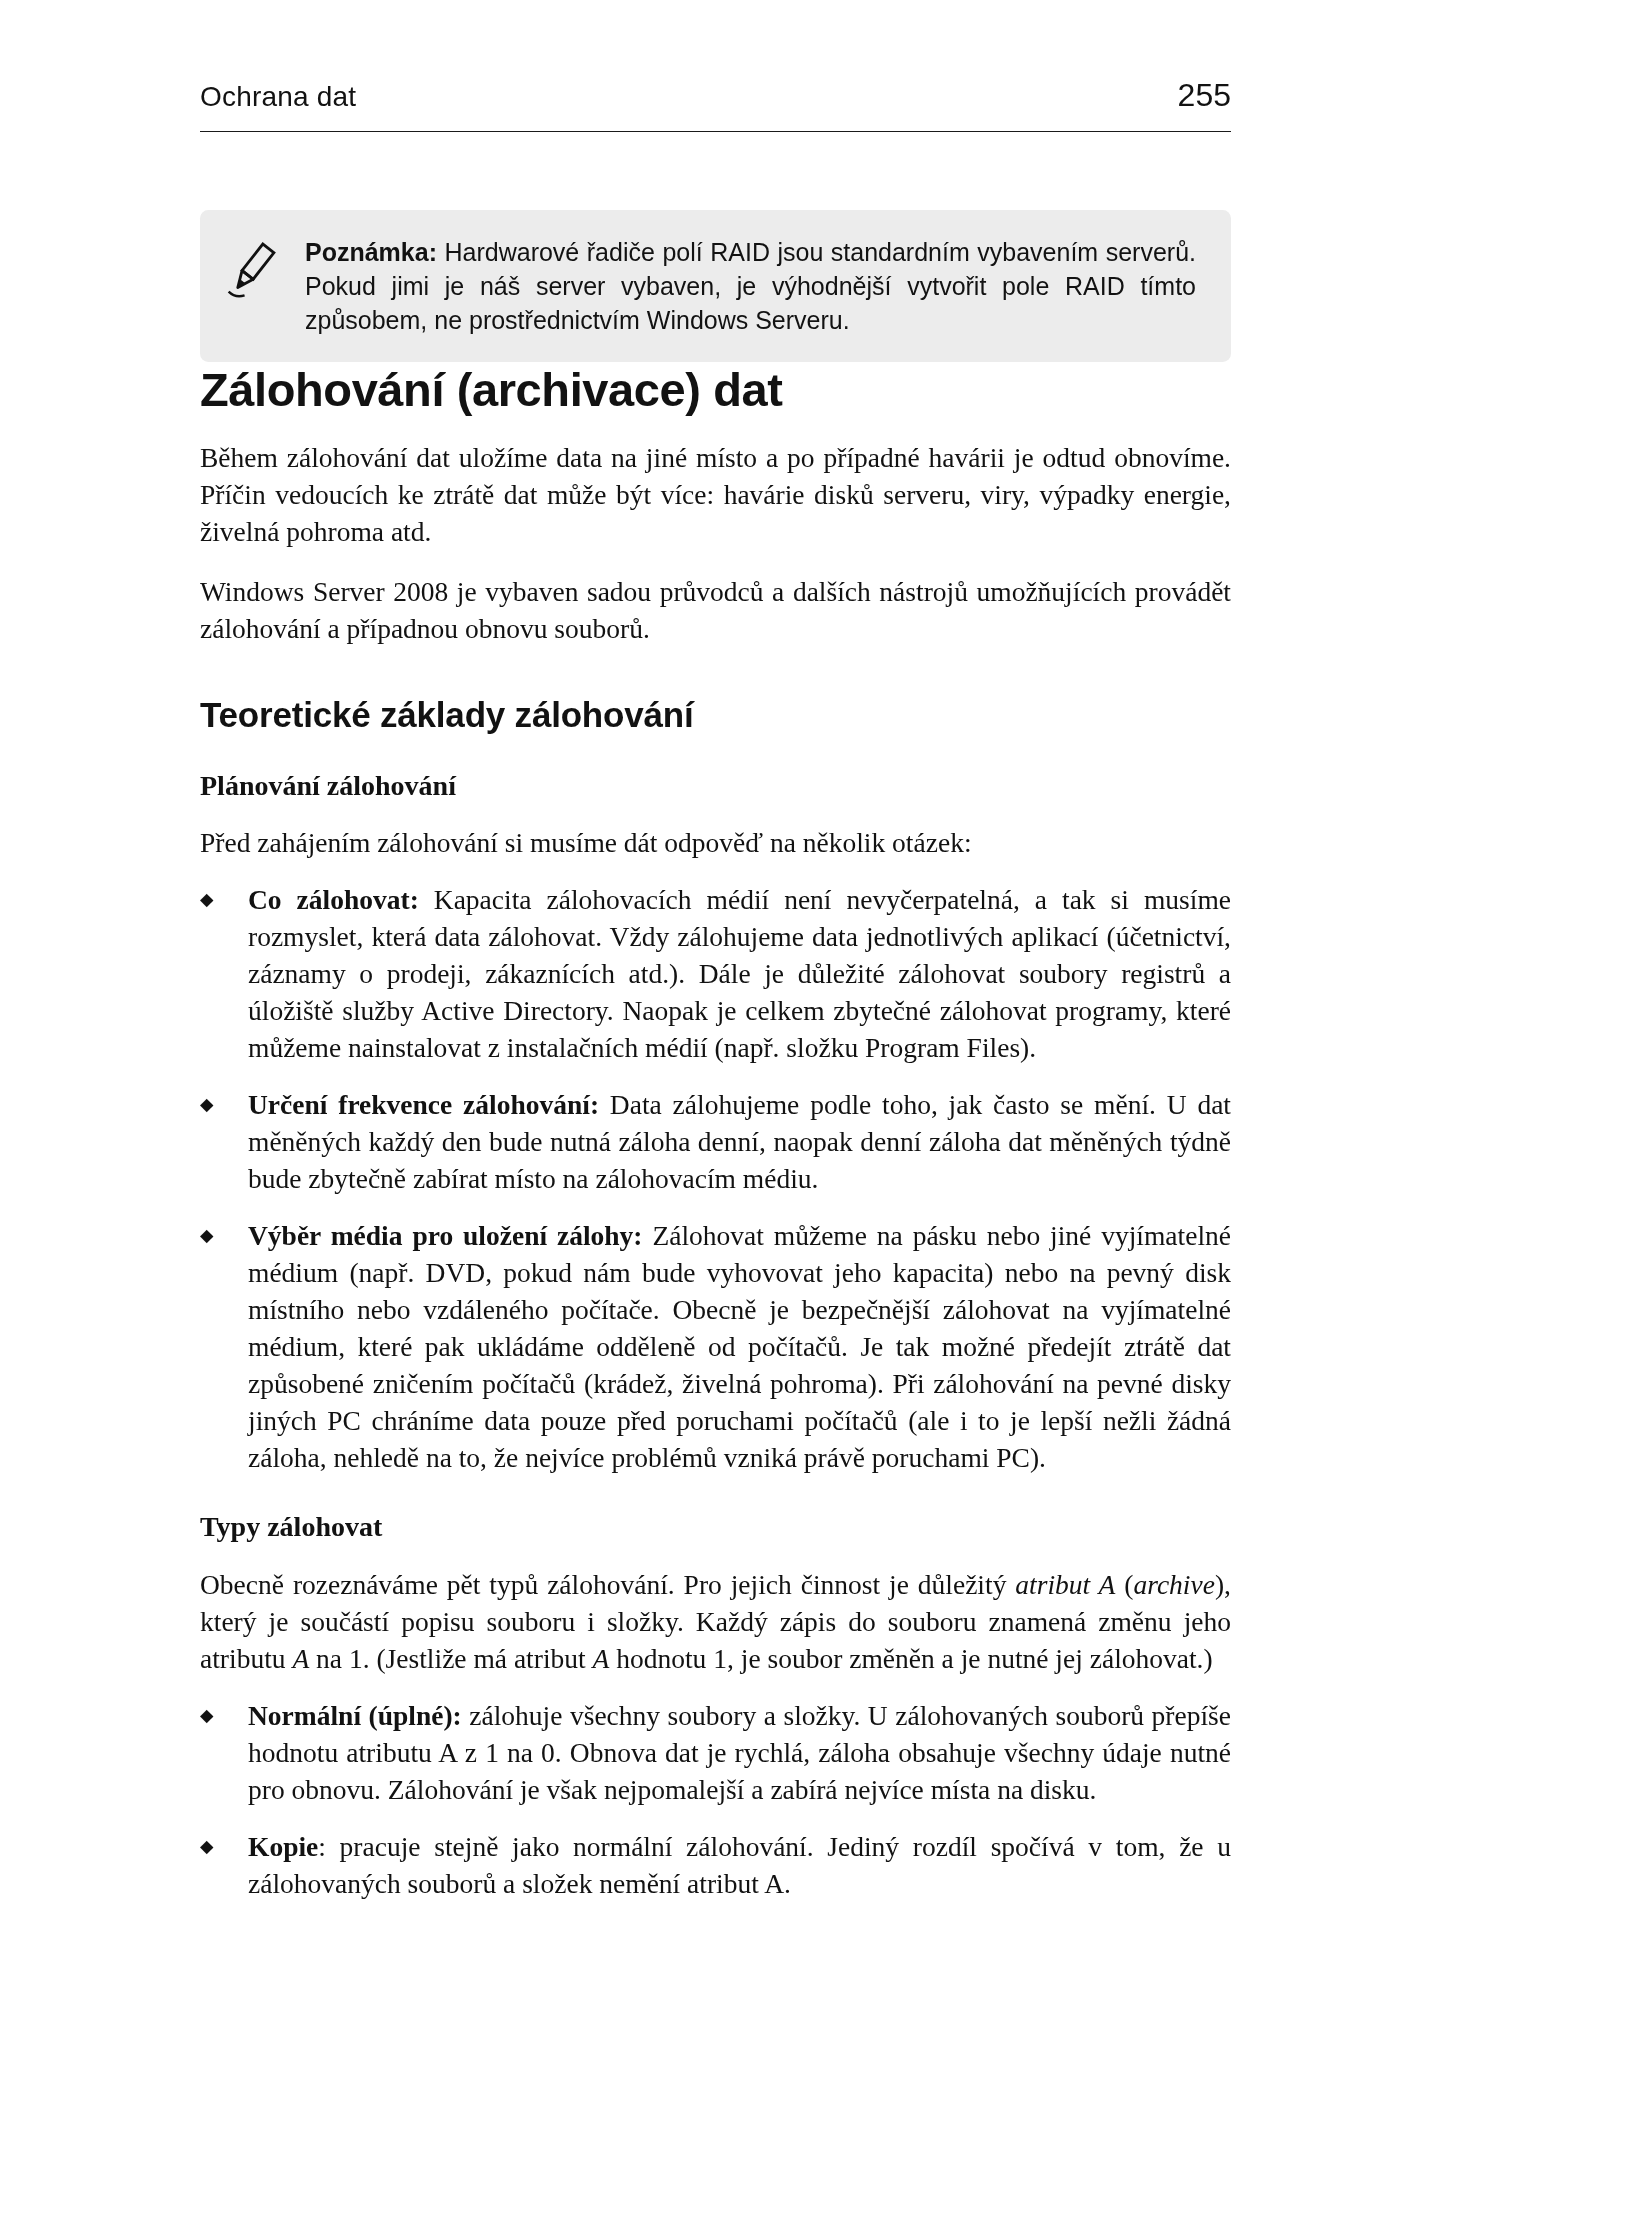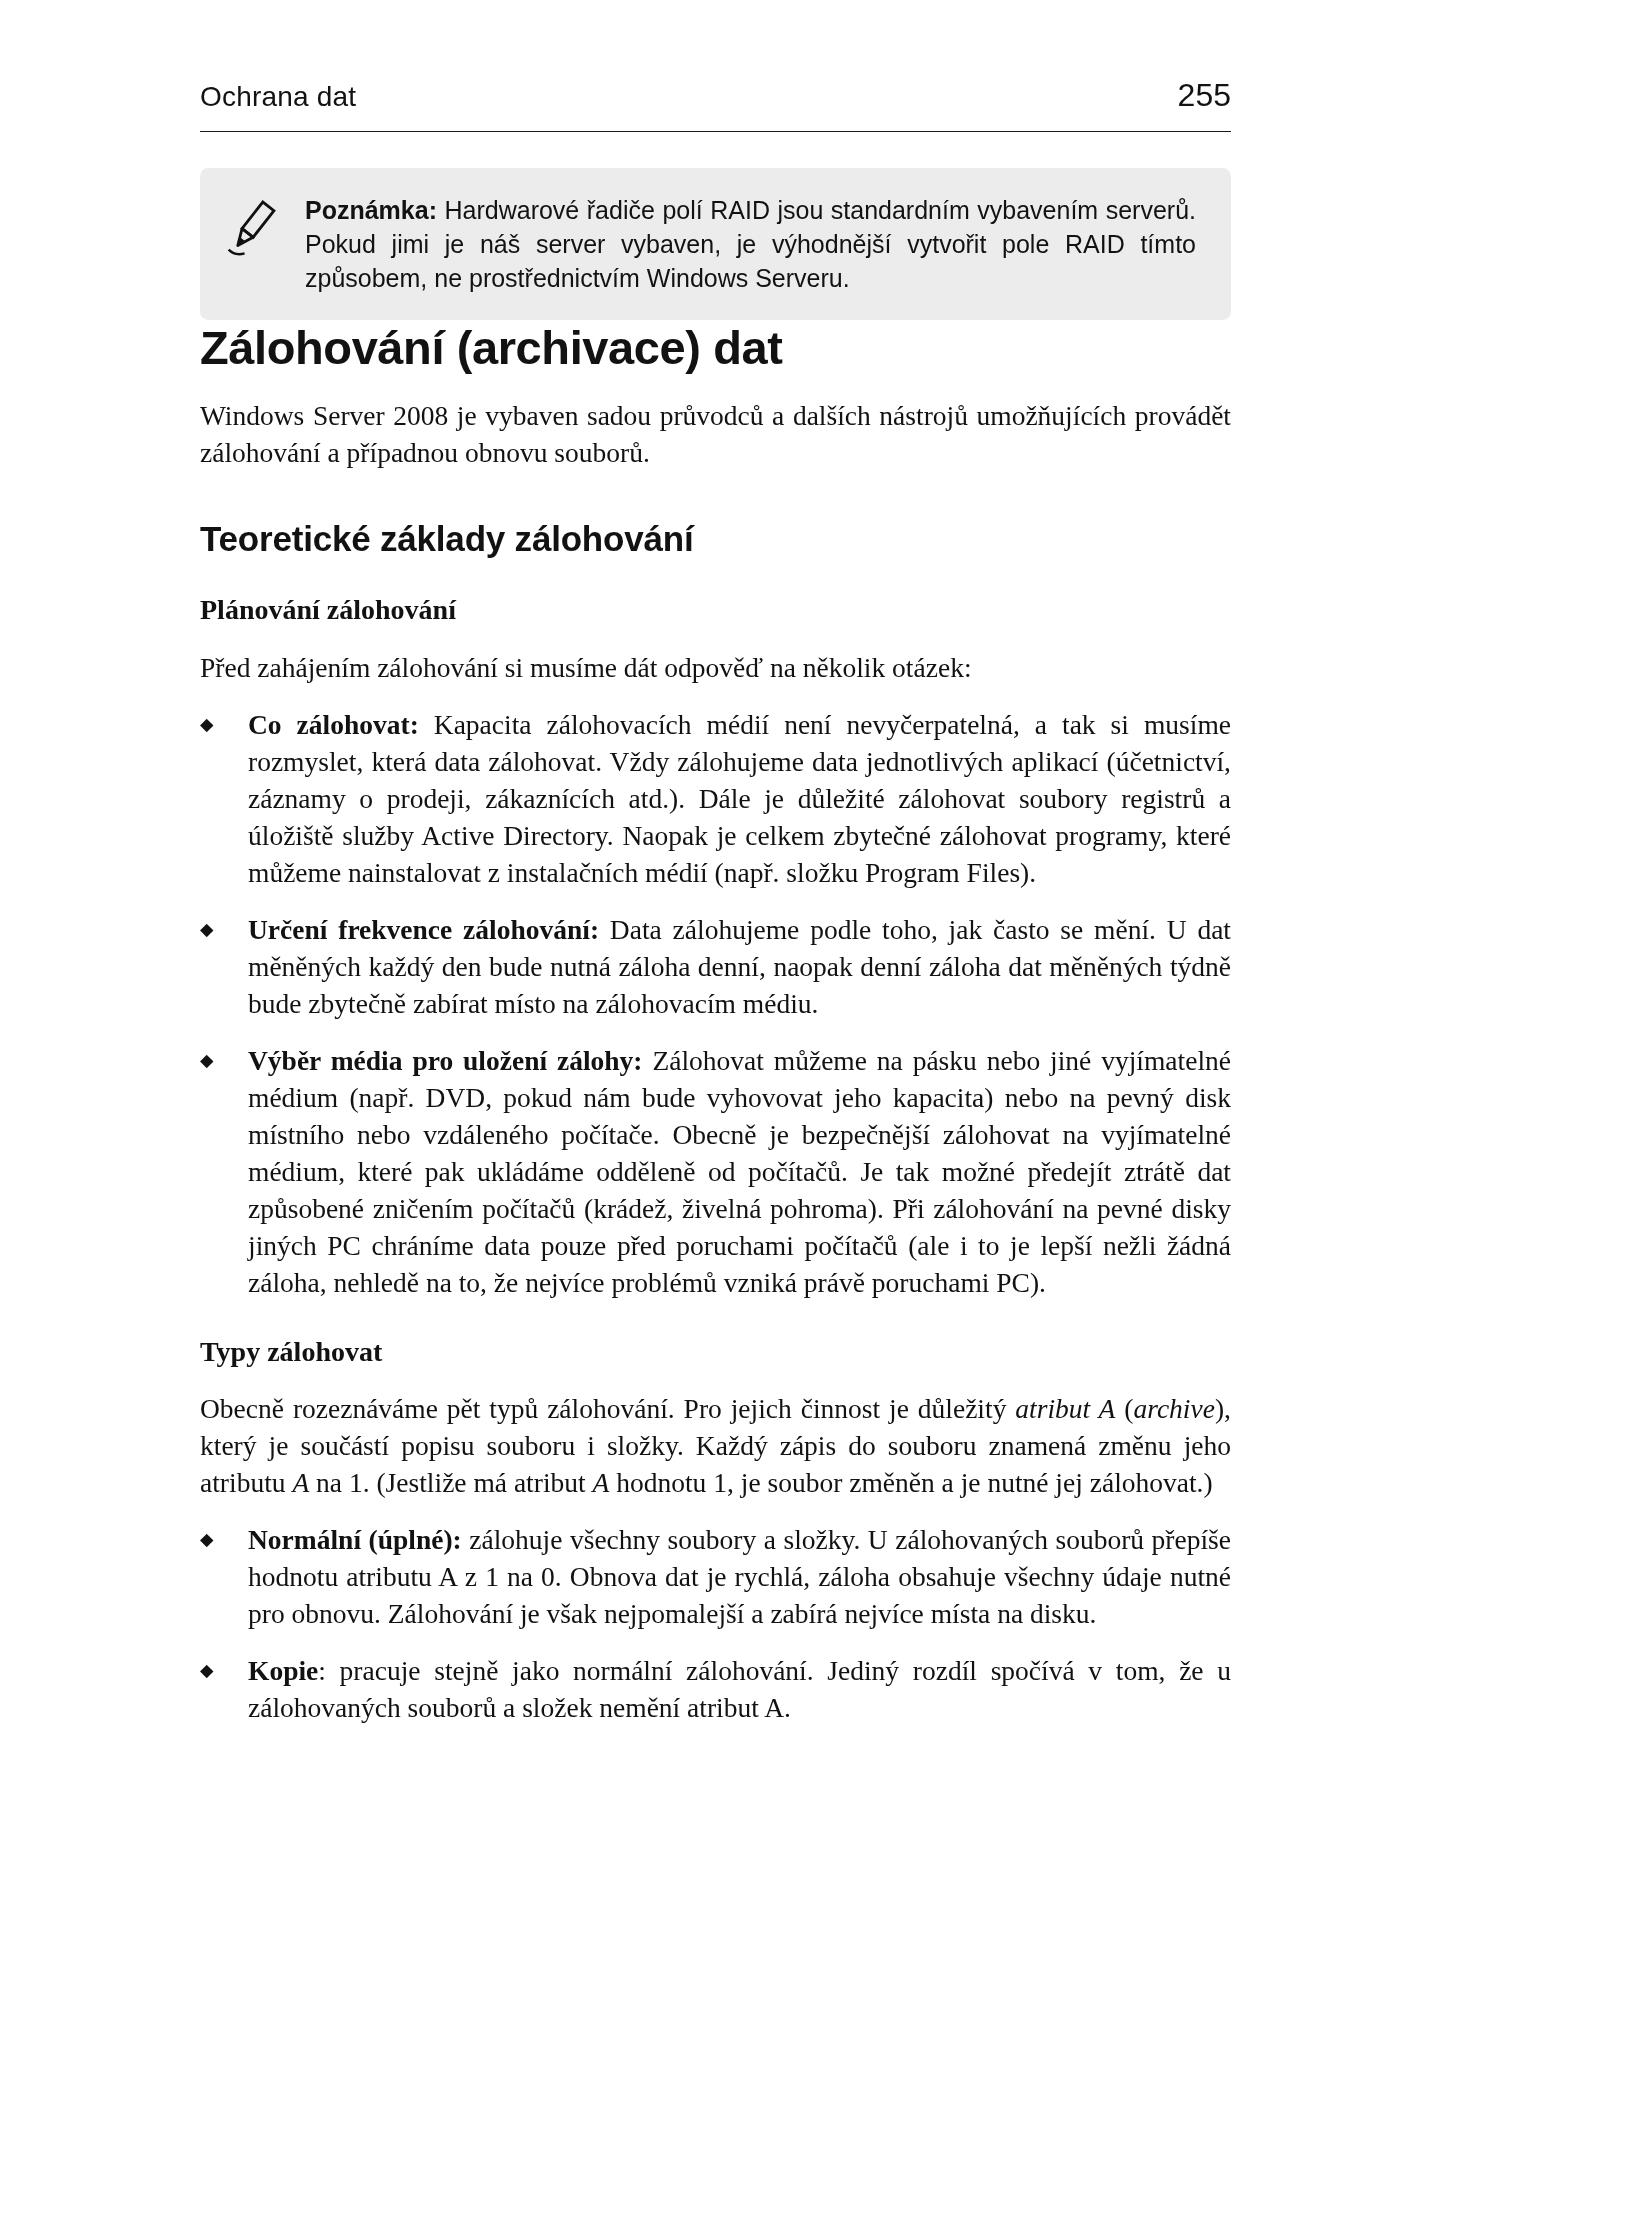--- a/index.html
+++ b/index.html
@@ -11,21 +11,21 @@
   }
   .header {
     display:flex; justify-content:space-between; align-items:baseline;
     font-family:"Liberation Sans", sans-serif; font-size:28px;
     padding-bottom:16.7px; border-bottom:1.7px solid #1a1a1a;
   }
   .running-title { letter-spacing:0.2px; }
   .page-number { font-size:32px; }
 
   .note {
-    margin-top:36px; display:flex; align-items:flex-start;
+    margin-top:78px; display:flex; align-items:flex-start;
     background:#ececec; border-radius:8.3px; padding:25px 35px 25px 0;
   }
   .note-icon-cell { flex:0 0 105px; display:flex; justify-content:center; padding-top:6.7px; }
   .note-body {
     font-family:"Liberation Sans", sans-serif; font-size:25px; line-height:34px;
     text-align:justify; flex:1;
   }
   .note-body b { font-weight:bold; }
 
   .main-title {
@@ -73,20 +73,21 @@
           </g>
           <path d="M6 54 q7 7 17 4" stroke="#111" stroke-width="2.5" fill="none"></path>
         </svg>
       </span>
     </div>
     <p class="note-body"><b>Poznámka:</b><span> Hardwarové řadiče polí RAID jsou standardním vybavením serverů. Pokud jimi je náš server vybaven, je výhodnější vytvořit pole RAID tímto způsobem, ne prostřednictvím Windows Serveru.</span></p>
   </div>
 
   <div class="main-title">Zálohování (archivace) dat</div>
 
+  <p class="body-p">Během zálohování dat uložíme data na jiné místo a po případné havárii je odtud obnovíme. Příčin vedoucích ke ztrátě dat může být více: havárie disků serveru, viry, výpadky energie, živelná pohroma atd.</p>
   <p class="body-p">Windows Server 2008 je vybaven sadou průvodců a dalších nástrojů umožňujících provádět zálohování a případnou obnovu souborů.</p>
 
   <div class="section-heading">Teoretické základy zálohování</div>
 
   <div class="subsection-heading">Plánování zálohování</div>
   <p class="body-p">Před zahájením zálohování si musíme dát odpověď na několik otázek:</p>
 
   <div class="list">
     <div class="li">
       <span class="li-bullet">◆</span>

